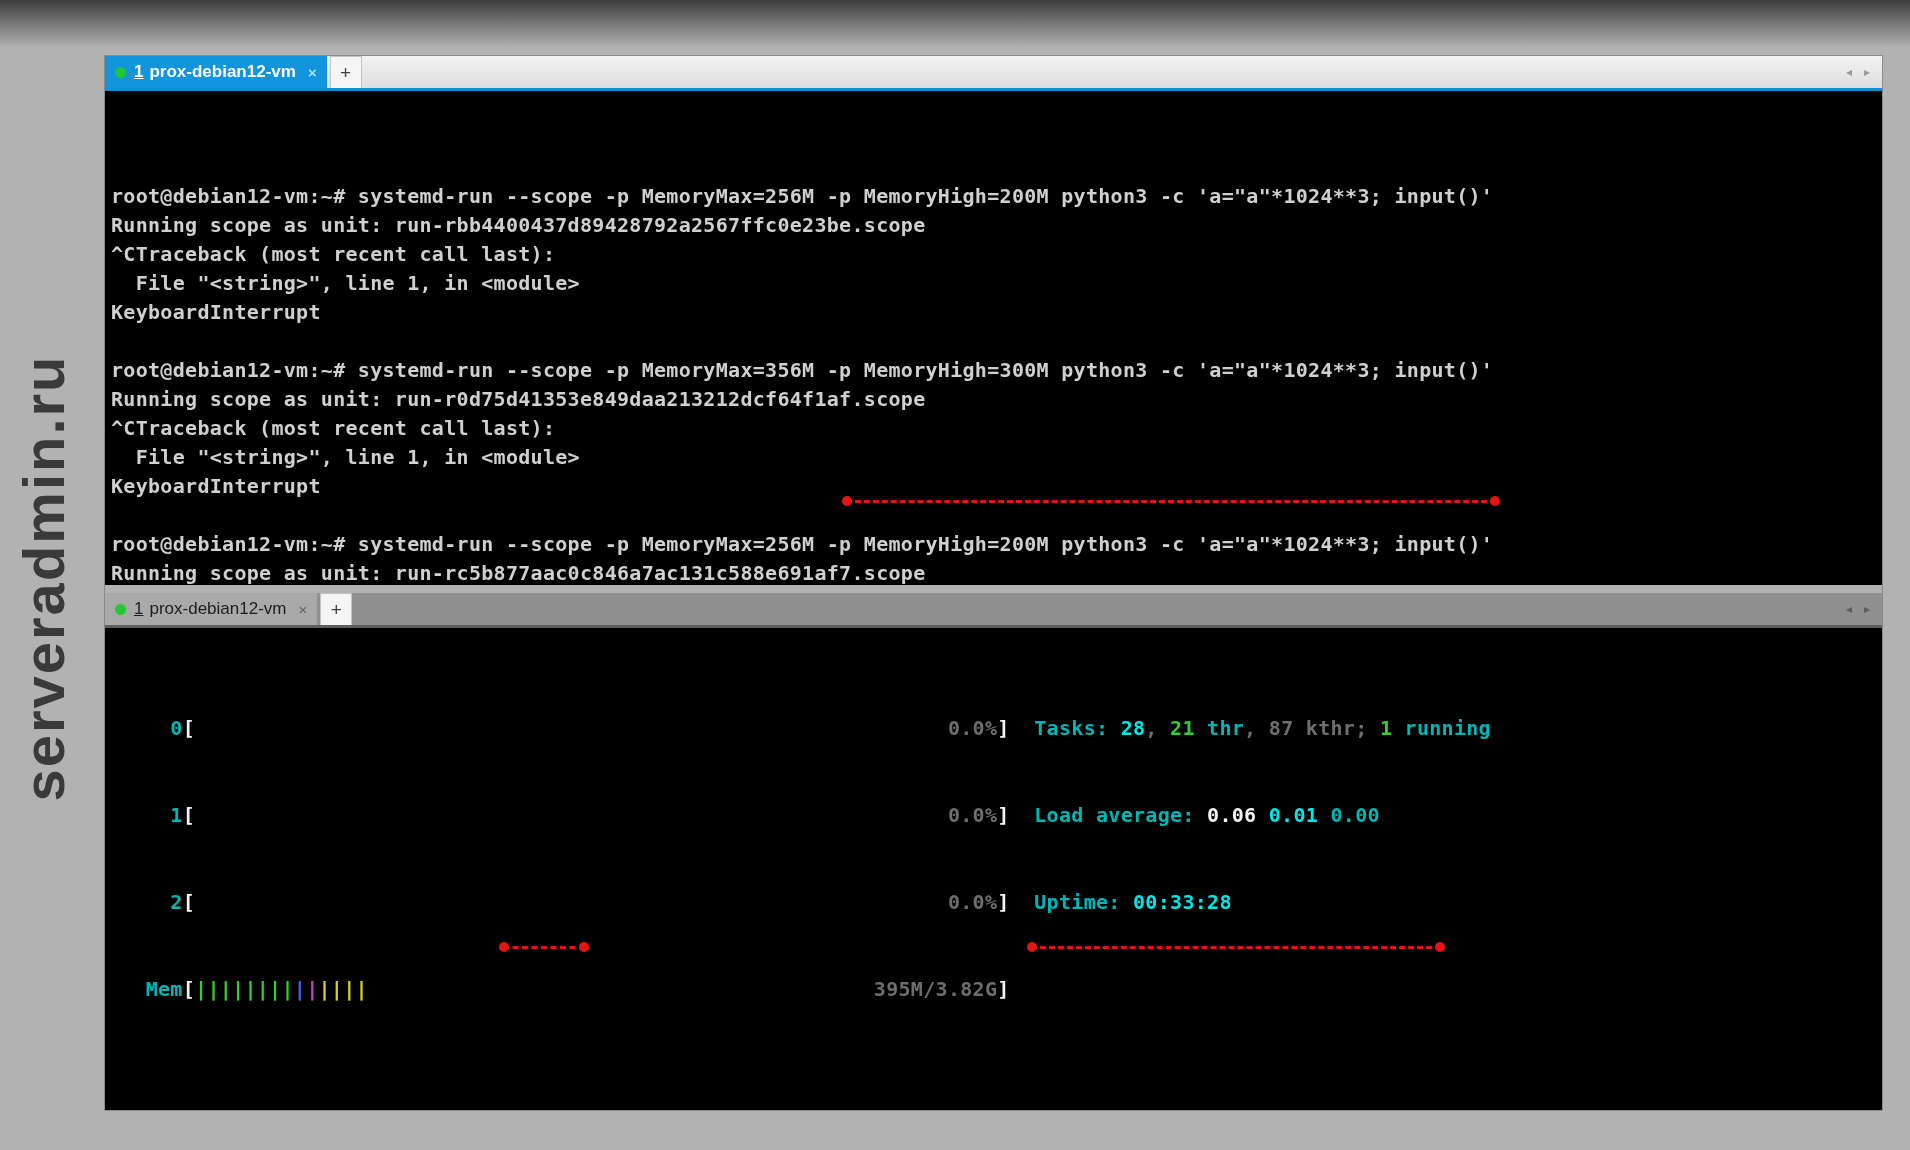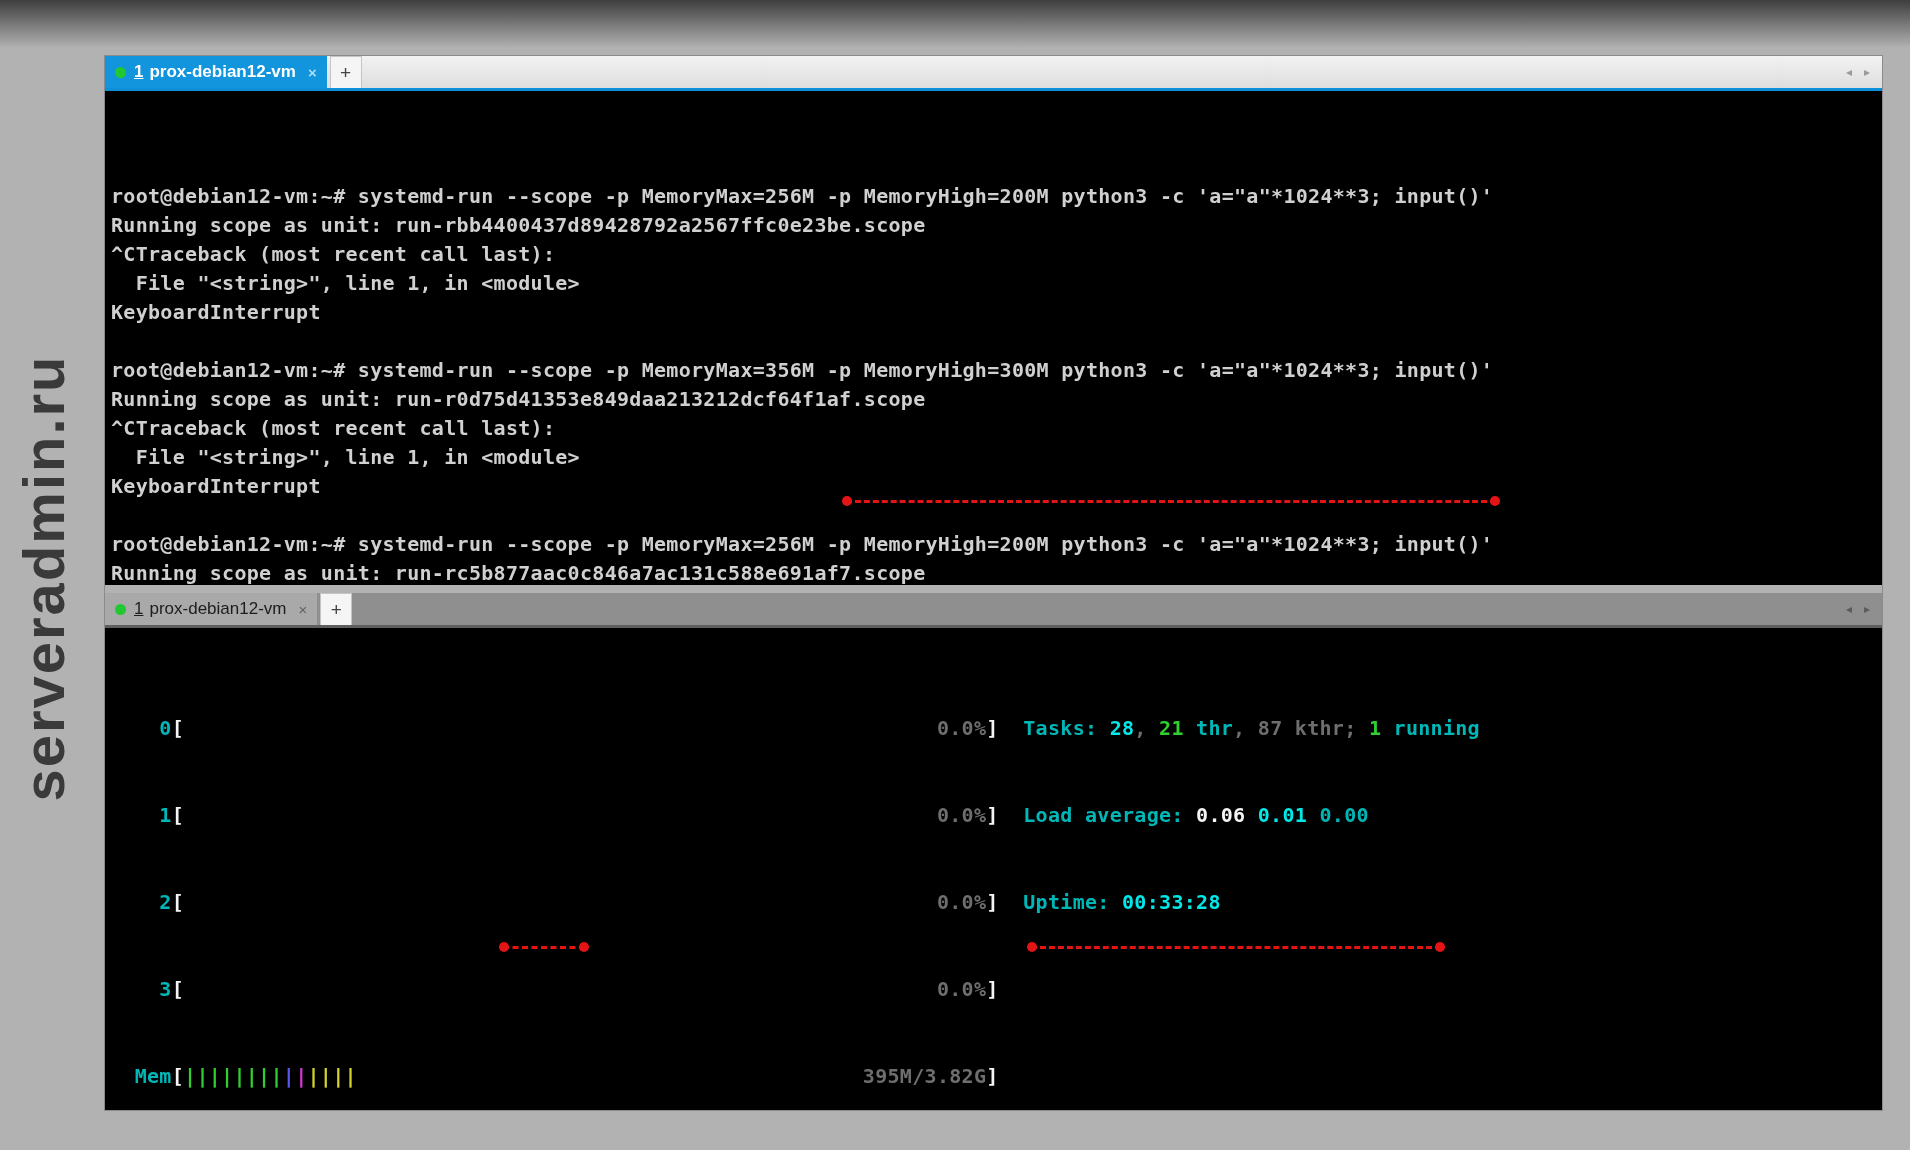--- a/index.html
+++ b/index.html
@@ -35,21 +35,21 @@
     border:1px solid #c4c4c4;border-bottom:none;}
   .navs{margin-left:auto;display:flex;align-items:center;gap:12px;
     padding-right:12px;font-size:12px;}
   .tabbar.top .navs{color:#9a9a9a;} .tabbar.bottom .navs{color:#5a5a5a;}
   
   .term{background:#000;color:#d0d0d0;font-family:"DejaVu Sans Mono",monospace;
     font-weight:bold;font-size:20px;line-height:29px;letter-spacing:0.3px;
     white-space:pre;overflow:hidden;}
   .term1{height:461px;padding:33px 0 0 6px;}
   .divider{height:8px;background:#b2b2b2;}
-  .term2{height:454px;padding:28px 0 0 5px;}
+  .term2{height:454px;padding:28px 0 0 16px;}
   .tline,.hline{height:29px;}
   
   .dash{position:absolute;height:0;border-top:3px dashed #e41414;}
   .dash::before,.dash::after{content:"";position:absolute;width:10px;height:10px;
     border-radius:50%;background:#e41414;top:-7px;}
   .dash::before{left:-4px;} .dash::after{right:-4px;}
   .dash-top{left:846px;top:500px;width:650px;}
   .dash-res{left:503px;top:946px;width:82px;}
   .dash-cmd{left:1031px;top:946px;width:410px;}
 </style>
@@ -93,21 +93,20 @@
     <div class="navs">
       <span>◂</span>
       <span>▸</span>
     </div>
   </div>
 
   <div class="term term2">
     <div class="hline"><span style="color: rgb(0, 183, 183);">    0</span><span style="color: rgb(245, 245, 245);">[</span><span>                                                             </span><span style="color: rgb(110, 110, 110);">0.0%</span><span style="color: rgb(245, 245, 245);">]</span><span>  </span><span style="color: rgb(0, 183, 183);">Tasks: </span><span style="color: rgb(0, 232, 232);">28</span><span style="color: rgb(110, 110, 110);">, </span><span style="color: rgb(47, 208, 47);">21</span><span style="color: rgb(0, 183, 183);"> thr</span><span style="color: rgb(110, 110, 110);">, </span><span style="color: rgb(110, 110, 110);">87 kthr</span><span style="color: rgb(110, 110, 110);">; </span><span style="color: rgb(47, 208, 47);">1</span><span style="color: rgb(0, 183, 183);"> running</span></div>
     <div class="hline"><span style="color: rgb(0, 183, 183);">    1</span><span style="color: rgb(245, 245, 245);">[</span><span>                                                             </span><span style="color: rgb(110, 110, 110);">0.0%</span><span style="color: rgb(245, 245, 245);">]</span><span>  </span><span style="color: rgb(0, 183, 183);">Load average: </span><span style="color: rgb(245, 245, 245);">0.06 </span><span style="color: rgb(0, 232, 232);">0.01 </span><span style="color: rgb(0, 183, 183);">0.00</span></div>
     <div class="hline"><span style="color: rgb(0, 183, 183);">    2</span><span style="color: rgb(245, 245, 245);">[</span><span>                                                             </span><span style="color: rgb(110, 110, 110);">0.0%</span><span style="color: rgb(245, 245, 245);">]</span><span>  </span><span style="color: rgb(0, 183, 183);">Uptime: </span><span style="color: rgb(0, 232, 232);">00:33:28</span></div>
-    <div class="hline"><span style="color: rgb(0, 183, 183);">    3</span><span style="color: rgb(245, 245, 245);">[</span><span>                                                             </span><span style="color: rgb(110, 110, 110);">0.0%</span><span style="color: rgb(245, 245, 245);">]</span></div>
     <div class="hline"><span style="color: rgb(0, 183, 183);">  Mem</span><span style="color: rgb(245, 245, 245);">[</span><span style="color: rgb(47, 208, 47);">||||||||</span><span style="color: rgb(88, 88, 240);">|</span><span style="color: rgb(210, 56, 210);">|</span><span style="color: rgb(210, 210, 42);">||||</span><span>                                         </span><span style="color: rgb(110, 110, 110);">395M/3.82G</span><span style="color: rgb(245, 245, 245);">]</span></div>
     
     
     
     
     
     
     
     
     

